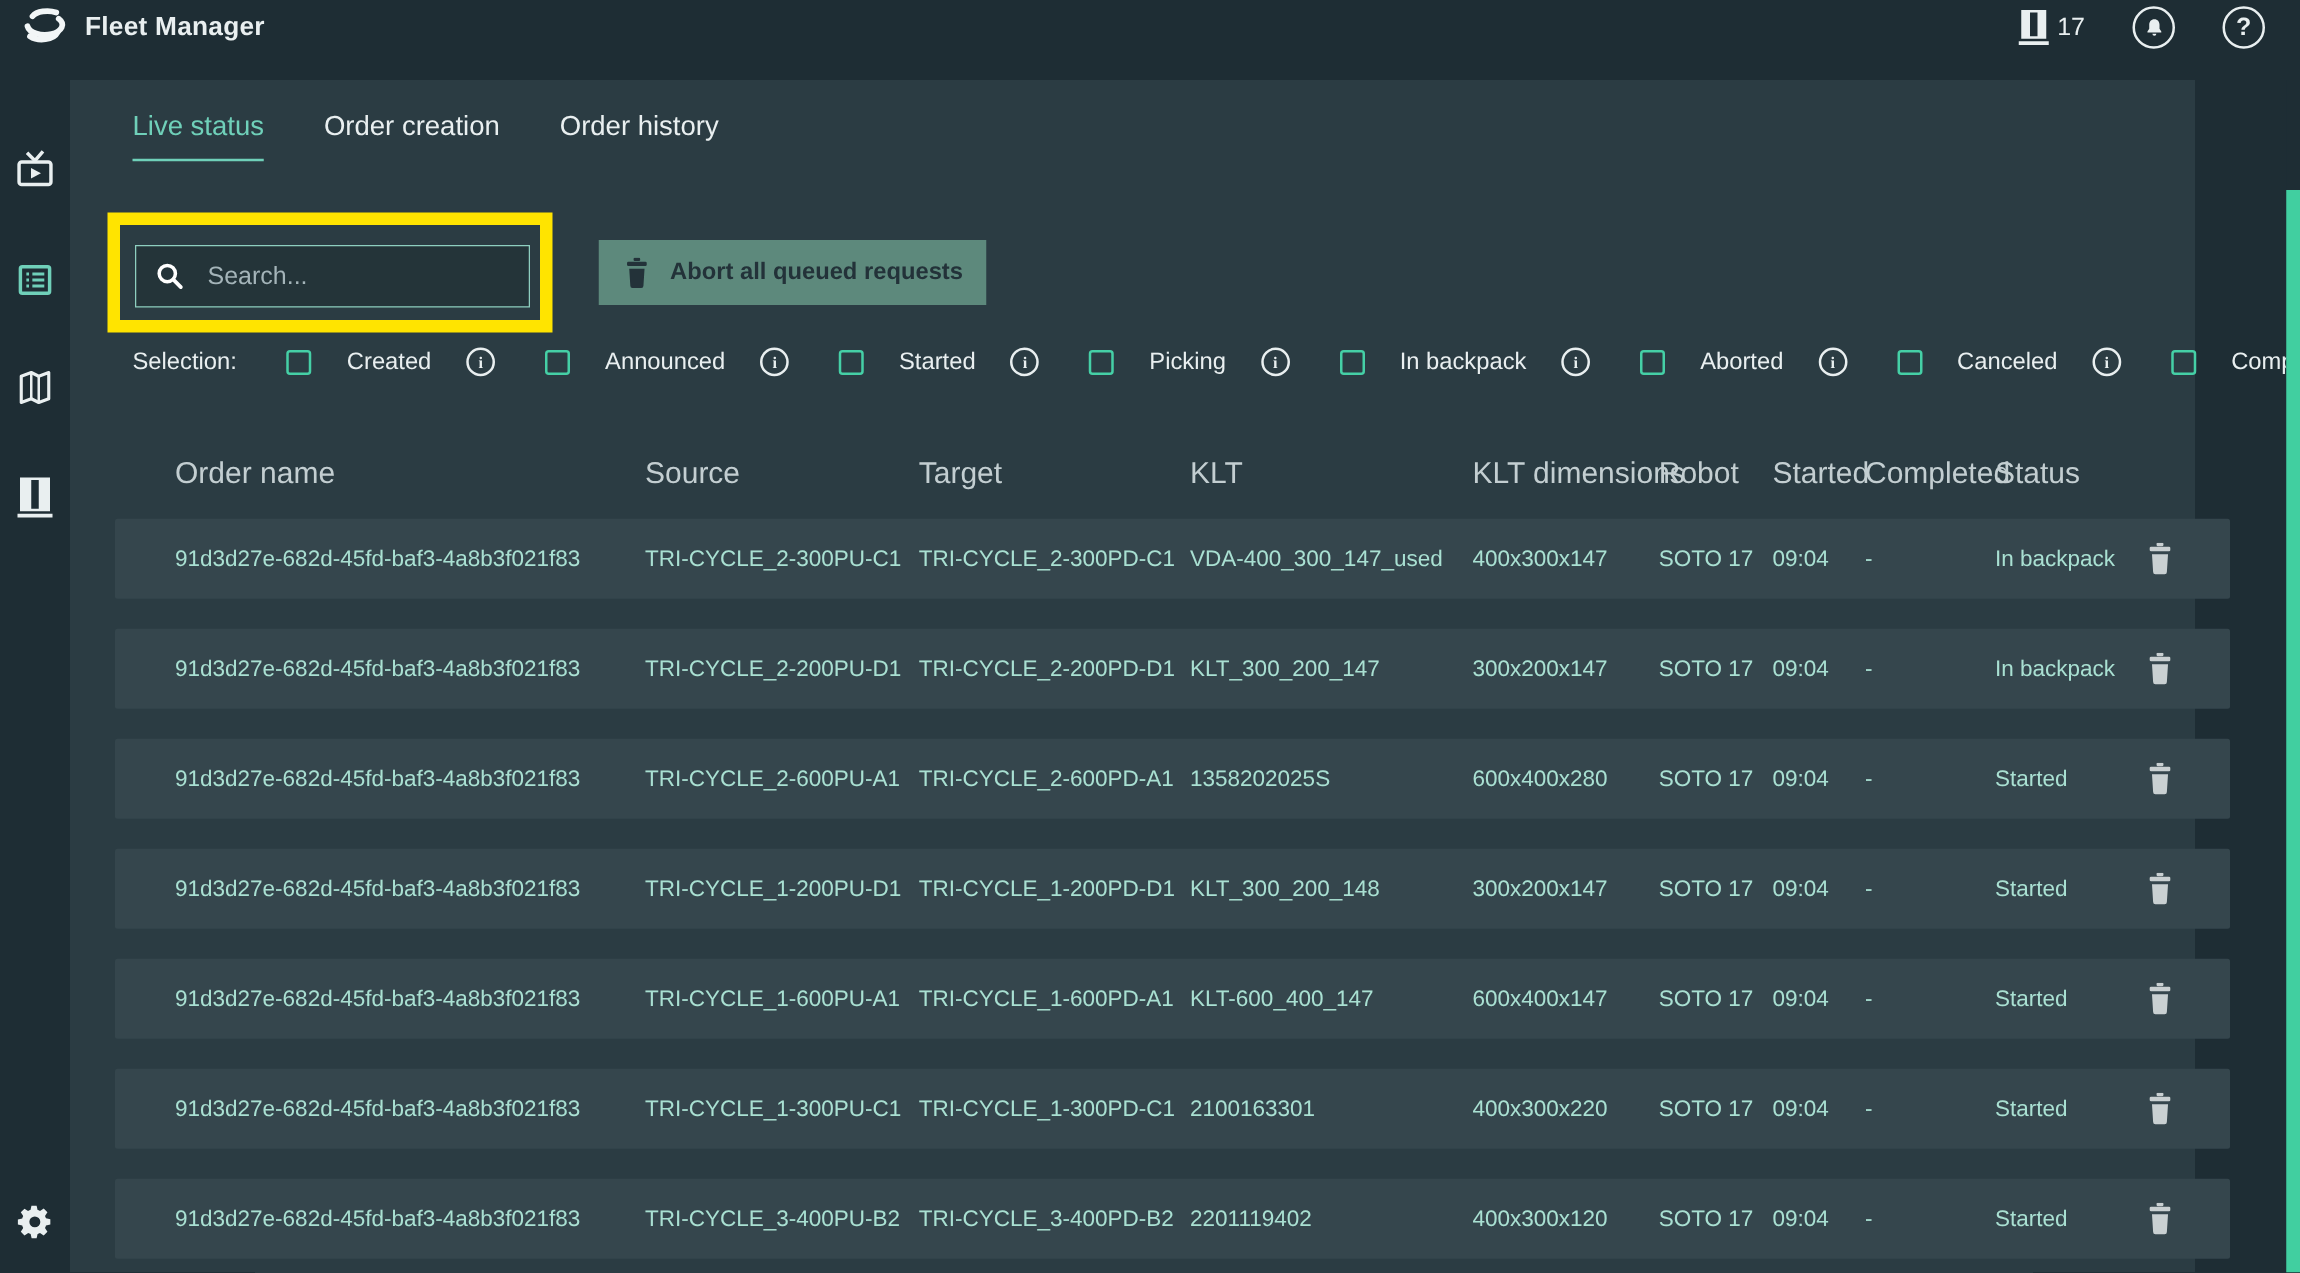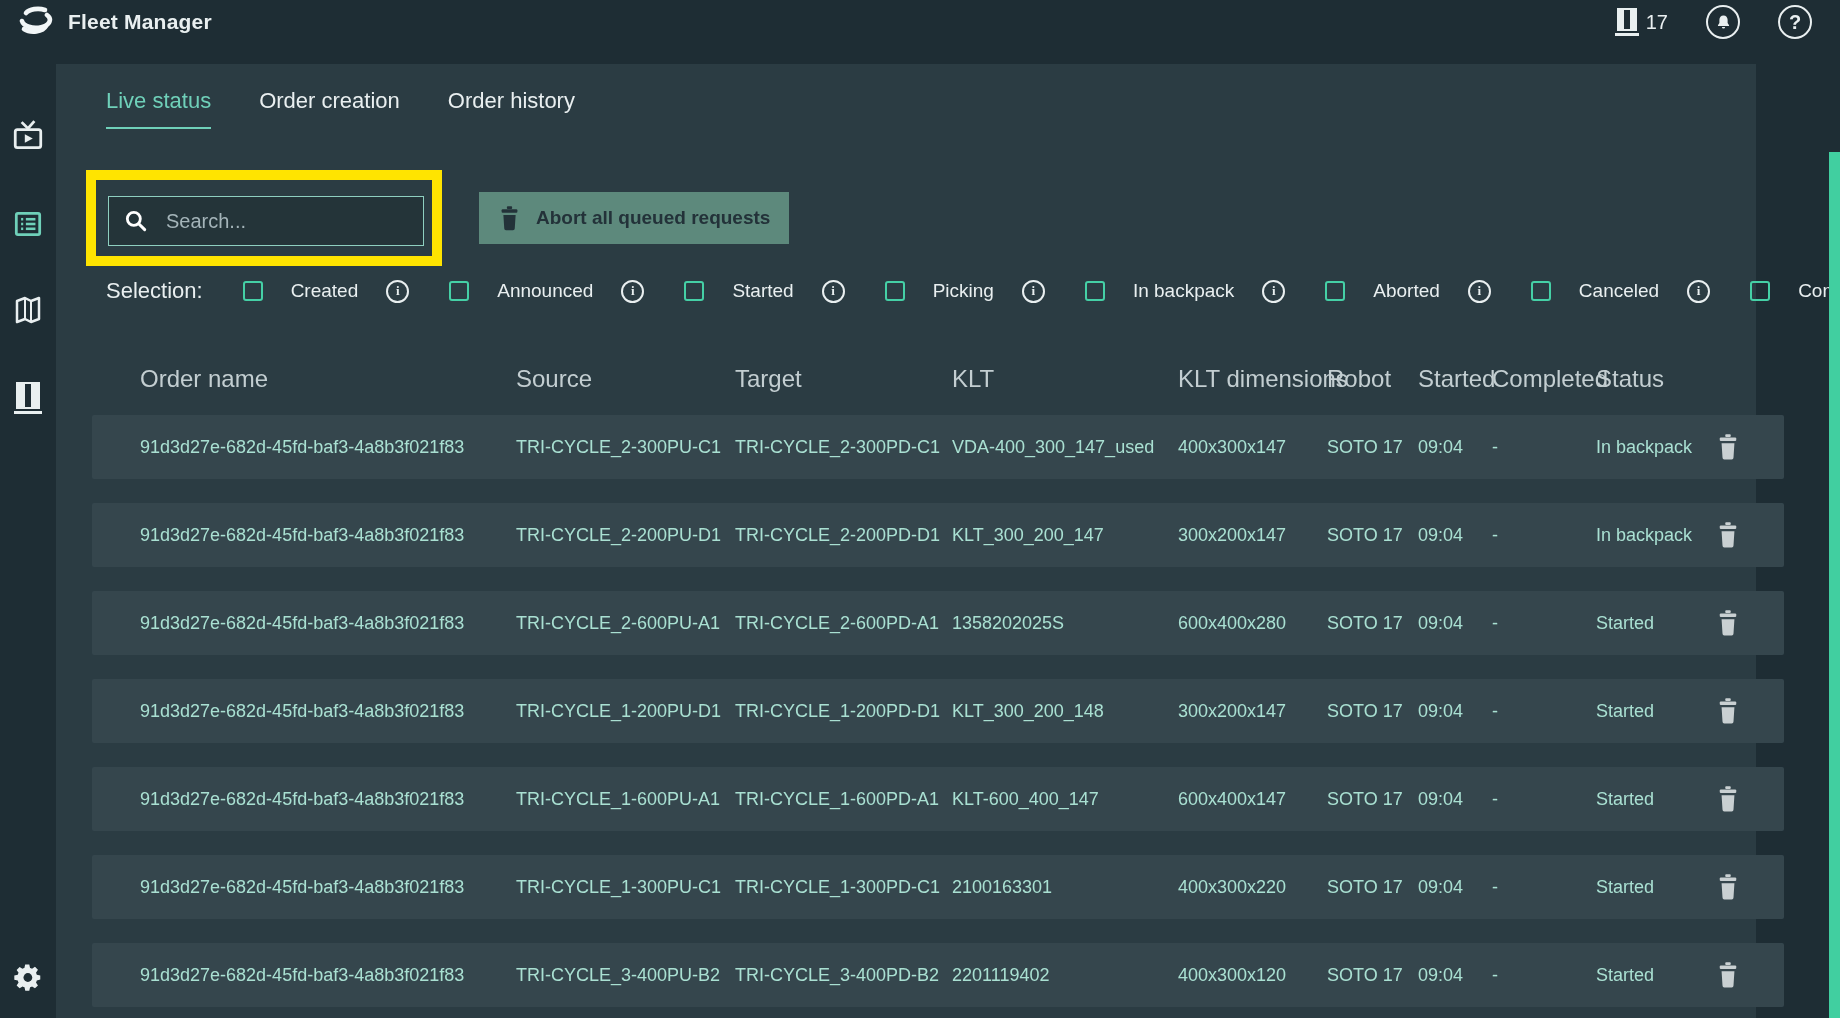--- a/index.html
+++ b/index.html
@@ -38,21 +38,21 @@
   .search-box .mag { margin-left:14px; flex:0 0 auto; display:flex; }
   .search-caret { width:2px; height:30px; background:var(--white,#e9eff0); margin-left:14px; }
   .search-box input { flex:1; background:transparent; border:none; outline:none; color:var(--white,#e9eff0); font-size:20px; font-family:"Liberation Sans",sans-serif; padding-left:3px; }
   .search-box input::placeholder { color:var(--placeholder,#a4b4b9); opacity:1; }
 
   .abort-btn { position:absolute; left:399px; top:128px; width:310px; height:52px; background:var(--sage,#5d897c); border:none; display:flex; align-items:center; gap:16px; padding-left:20px; cursor:pointer;margin-left:24px; }
   .abort-btn .lbl { color:var(--sage-text,#233239); font-size:19px; font-weight:600; font-family:"Liberation Sans",sans-serif; }
   .abort-btn .ticon { color:var(--sage-text,#233239); display:flex; }
 
   .filters { position:absolute; left:50px; top:214px; display:flex; align-items:center; gap:40px; }
-  .filters .flead { color:var(--white,#e9eff0); font-size:22px; }
+  .filters .flead { color:var(--white,#e9eff0); font-size:19px; }
   .fgroup { display:flex; align-items:center; gap:28px; }
   .cb { width:20px; height:20px; border:2.5px solid var(--accent,#45d0a6); border-radius:3px; background:transparent; cursor:pointer; flex:0 0 auto; }
   .flabel { color:var(--white,#e9eff0); font-size:19px; white-space:nowrap; }
   .info { width:23px; height:23px; border:2.5px solid var(--white,#e9eff0); border-radius:50%; display:flex; align-items:center; justify-content:center; font-size:13px; font-weight:700; color:var(--white,#e9eff0); font-family:"Liberation Serif",serif; cursor:pointer; flex:0 0 auto; }
 
   
   .trow { display:grid; grid-template-columns:376px 219px 217px 226px 149px 91px 74px 104px 117px 1fr; align-items:center; padding-left:48px; }
   .thead { position:absolute; left:36px; top:300px; width:1692px; height:30px; }
   .hcell { color:var(--muted,#c3ced1); font-size:24px; white-space:nowrap; }
   .rows { position:absolute; left:36px; top:351px; width:1692px; display:flex; flex-direction:column; gap:24px; }

